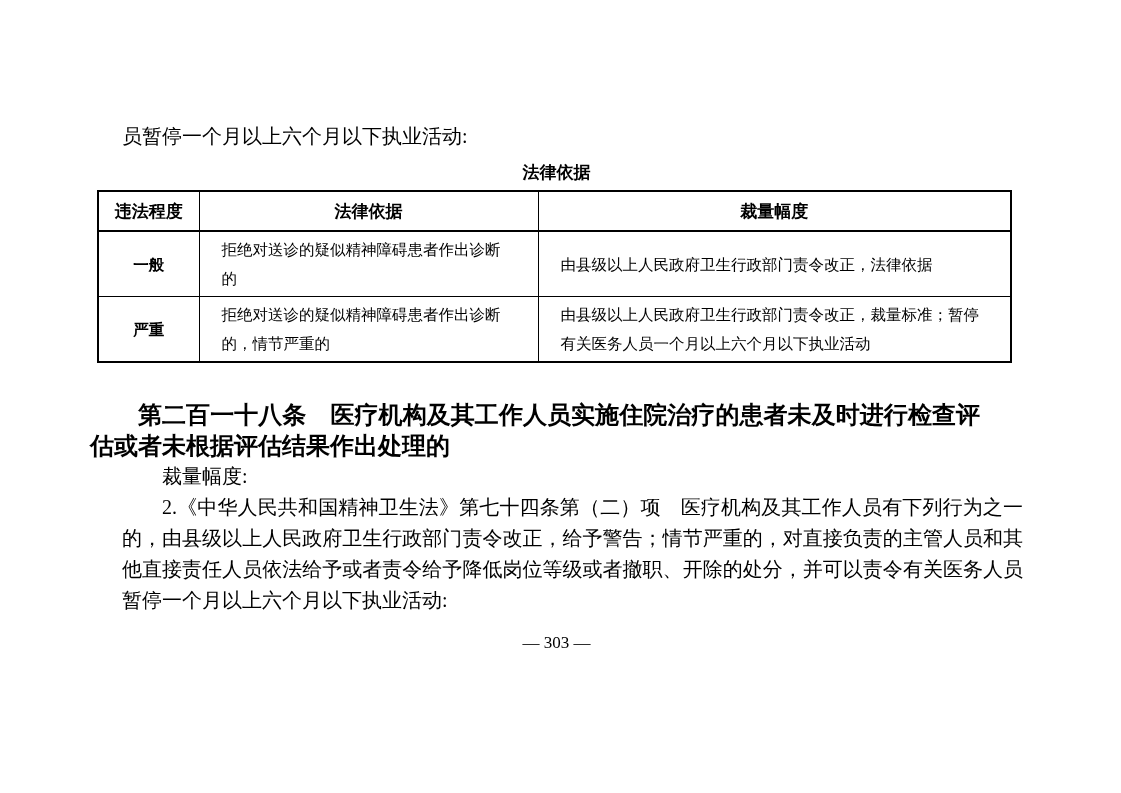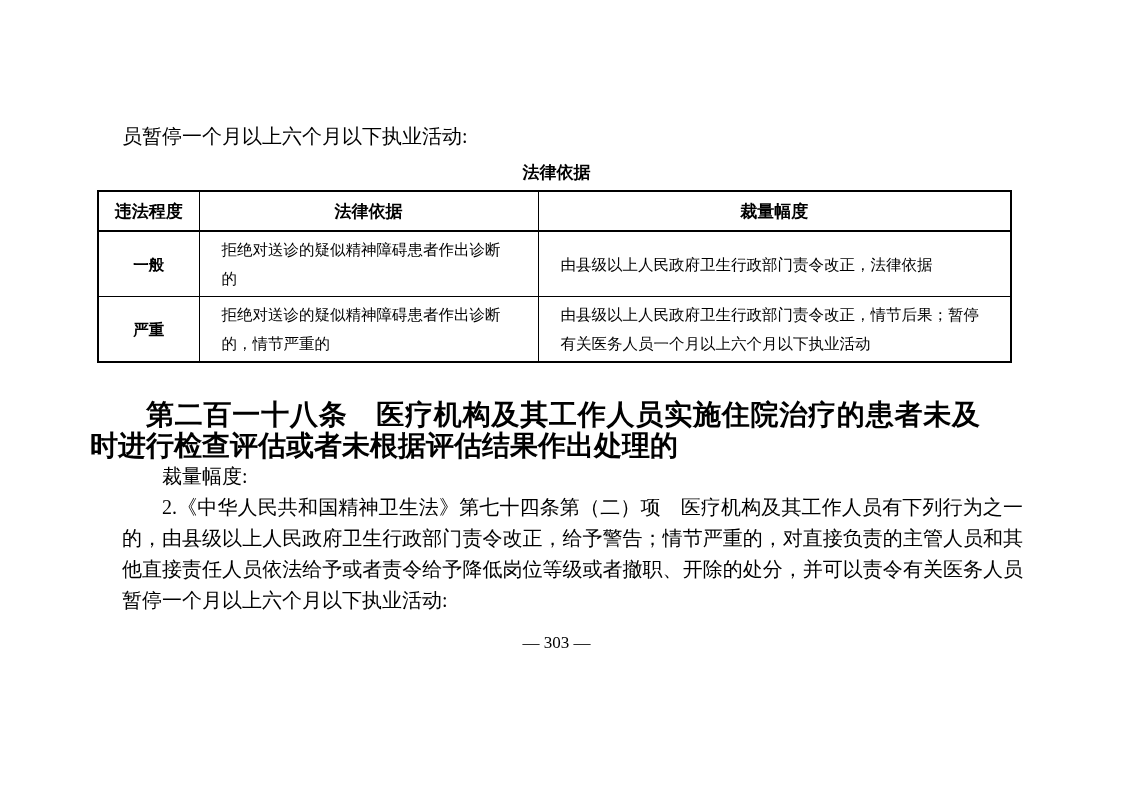--- a/index.html
+++ b/index.html
@@ -68,23 +68,23 @@
     font-weight: bold;
     padding: 17px 2px;
   }
   tr.row-general  { height: 37px; }
   tr.row-serious  { height: 55px; }
   .col-level  { width: 101px; }
   .col-circ   { width: 339px; }
   .section-heading {
     margin-top: 36px;
     width: 890px;
-    font-family: Liberation Serif, serif;
+    font-family: Liberation Sans, sans-serif;
     font-weight: bold;
-    font-size: 28px;
+    font-size: 24px;
     line-height: 31px;
     text-indent: 2em;
     text-align: justify;
   }
   .footer {
     margin-top: 16px;
     text-align: center;
     font-size: 17px;
     line-height: 22px;
   }
@@ -114,21 +114,21 @@
       </thead>
       <tbody>
         <tr class="row-general">
           <td class="level">一般</td>
           <td>拒绝对送诊的疑似精神障碍患者作出诊断的</td>
           <td>由县级以上人民政府卫生行政部门责令改正，法律依据</td>
         </tr>
         <tr class="row-serious">
           <td class="level">严重</td>
           <td>拒绝对送诊的疑似精神障碍患者作出诊断的，情节严重的</td>
-          <td>由县级以上人民政府卫生行政部门责令改正，情节后果；暂停有关医务人员一个月以上六个月以下执业活动</td>
+          <td>由县级以上人民政府卫生行政部门责令改正，裁量标准；暂停有关医务人员一个月以上六个月以下执业活动</td>
         </tr>
       </tbody>
     </table>
 
     <div class="section-heading">第二百一十八条　医疗机构及其工作人员实施住院治疗的患者未及时进行检查评估或者未根据评估结果作出处理的</div>
 
     <div class="body-line indent">裁量幅度:</div>
 
     <div class="body-line indent">2.《中华人民共和国精神卫生法》第七十四条第（二）项　医疗机构及其工作人员有下列行为之一的，由县级以上人民政府卫生行政部门责令改正，给予警告；情节严重的，对直接负责的主管人员和其他直接责任人员依法给予或者责令给予降低岗位等级或者撤职、开除的处分，并可以责令有关医务人员暂停一个月以上六个月以下执业活动:</div>
 

